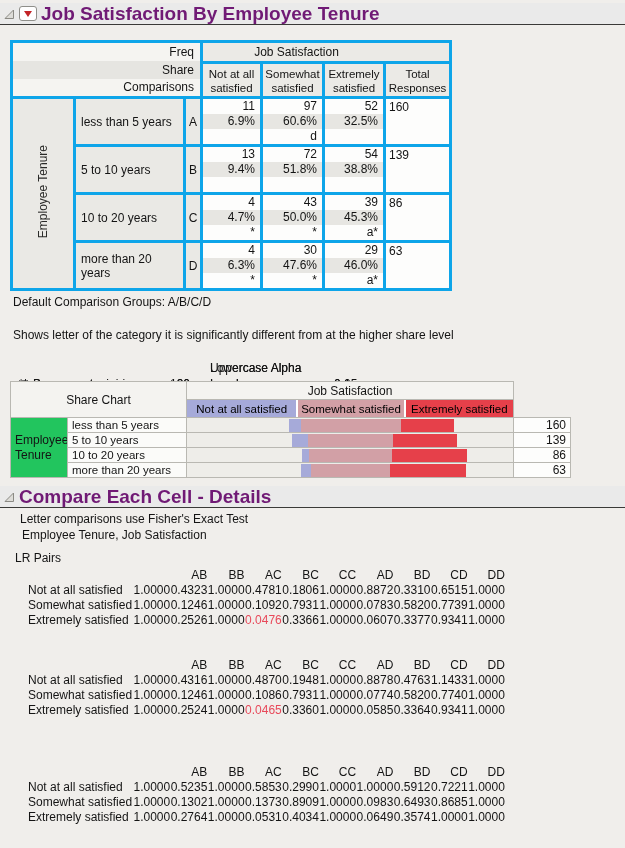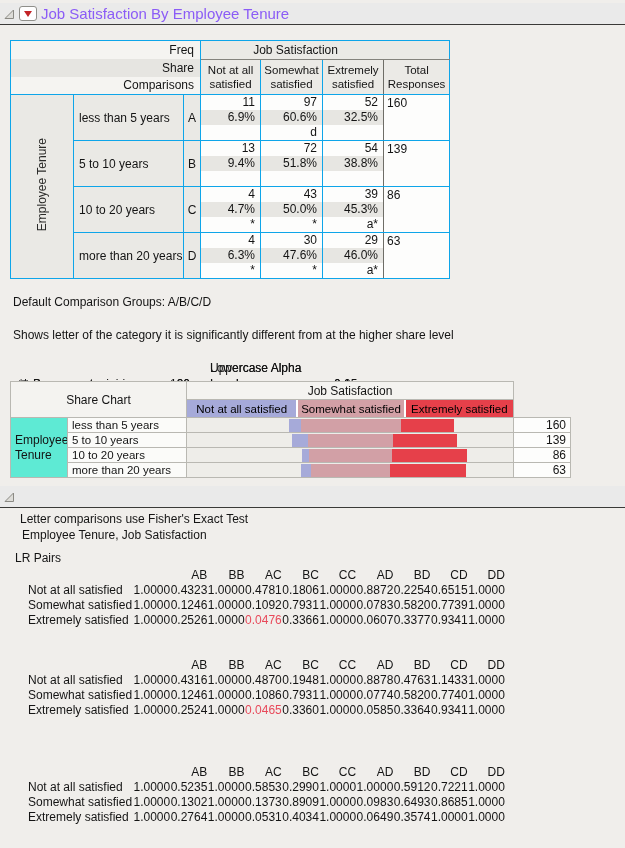--- a/index.html
+++ b/index.html
@@ -1,27 +1,27 @@
 <!DOCTYPE html>
 <html><head>
 <meta charset="utf-8">
 <style>
   *{margin:0;padding:0;box-sizing:border-box}
   html,body{width:625px;height:848px}
   body{background:#f0eeeb;font-family:"Liberation Sans",sans-serif;font-size:12px;color:#141414;position:relative;overflow:hidden}
   .obar{position:absolute;left:0;width:625px;height:22px;background:#eaeaea;border-bottom:1px solid #3a3a38;display:flex;align-items:center;padding-left:3px}
-  .obar .title{font-weight:normal;font-size:15px;color:#8b5cf6;margin-left:4px}
+  .obar .title{font-weight:bold;font-size:19px;color:#701a75;margin-left:4px}
   .disc{flex:0 0 auto}
   .menubtn{width:18px;height:15px;border:1px solid #8f8f8a;border-radius:3px;background:#fff;display:flex;align-items:center;justify-content:center;margin-left:4px}
   .menubtn .tri{width:0;height:0;border-left:4px solid transparent;border-right:4px solid transparent;border-top:6px solid #c32427}
 
   
   table{border-collapse:collapse;table-layout:fixed}
   #freq-table{position:absolute;left:10px;top:40px;width:439px}
-  #freq-table td{padding:0;border:1px solid #0ea5e9;vertical-align:top;overflow:hidden}
+  #freq-table td{padding:0;border:3px solid #0ea5e9;vertical-align:top;overflow:hidden}
   #freq-table .corner{background:#f5f4f1;vertical-align:middle}
   .cline{height:17px;line-height:17px;text-align:right;padding-right:6px}
   .cline.stripe{background:#e6e5e1;height:18px;line-height:18px}
   #freq-table .banner{background:#ebeae6;text-align:center;height:18px;line-height:18px;vertical-align:middle;border-bottom:1px solid #84837d;padding-right:59px}
   #freq-table .subhead{background:#ebeae6;text-align:center;font-size:11.5px;line-height:14px;padding-top:3px;height:35px}
   #freq-table .vlabel{background:#eae9e5;vertical-align:middle;text-align:center}
   .vert{writing-mode:vertical-rl;transform:rotate(180deg);white-space:nowrap;font-size:12px;color:#2a2a28}
   #freq-table .cat{background:#eae9e5;vertical-align:middle;padding-left:5px}
   #freq-table .letter{background:#eae9e5;vertical-align:middle;text-align:center}
   #freq-table .datacell{background:#fdfdfc}
@@ -43,21 +43,21 @@
 
   
   #share-table{position:absolute;left:10px;top:381px;width:560px}
   #share-table td{padding:0;border:1px solid #b9b8b2;overflow:hidden}
   #share-table .sc-title{background:#f4f3f0;text-align:center;vertical-align:middle}
   #share-table .sc-banner{background:#f4f3f0;text-align:center;height:18px;vertical-align:middle}
   #share-table .sc-empty{border:none;background:transparent}
   #share-table .sc-legendcell{background:#fff;height:18px}
   .legendstrip{display:flex;gap:2px;height:100%}
   .lcell{height:100%;display:flex;align-items:center;justify-content:center;font-size:11.5px;color:#000;white-space:nowrap}
-  #share-table .sc-group{background:#5eead4;vertical-align:middle;padding-left:4px;line-height:15px}
+  #share-table .sc-group{background:#22c55e;vertical-align:middle;padding-left:4px;line-height:15px}
   #share-table .sc-cat{background:#fbfbf9;padding-left:4px;height:15px;line-height:14px;font-size:11.5px;vertical-align:middle}
   #share-table .sc-bars{background:#eeede9;position:relative}
   .seg{position:absolute;top:1px;height:13px}
   #share-table .sc-count{background:#fdfdfc;text-align:right;padding-right:4px;height:15px;line-height:14px;vertical-align:middle}
   #share-table tr.srow{height:15px}
 
   
   .pairs{position:absolute;left:15px}
   .pairs-title{height:15px;line-height:15px;margin-bottom:2px}
   .prow{height:15px;line-height:15px;white-space:nowrap}
@@ -260,28 +260,29 @@
         </td>
         <td class="sc-count">63</td>
       </tr>
     </tbody>
 </table>
 
 <div class="obar" style="top:486px">
   <svg class="disc" width="12" height="12">
     <polygon points="2,10.5 10.5,2 10.5,10.5" fill="#dddcd8" stroke="#8b8a84" stroke-width="1"></polygon>
   </svg>
+  <span class="title">Compare Each Cell - Details</span>
 </div>
 <div class="txt" style="left:20px;top:512px">Letter comparisons use Fisher's Exact Test</div>
 <div class="txt" style="left:22px;top:528px">Employee Tenure, Job Satisfaction</div>
 
 <div class="pairs pairs-0">
     <div class="pairs-title">LR Pairs</div>
     <div class="prow"><span class="plabel">&nbsp;</span><span class="pval">&nbsp;</span><span class="pval">AB</span><span class="pval">BB</span><span class="pval">AC</span><span class="pval">BC</span><span class="pval">CC</span><span class="pval">AD</span><span class="pval">BD</span><span class="pval">CD</span><span class="pval">DD</span></div>
-    <div class="prow"><span class="plabel">Not at all satisfied</span><span class="pval">1.0000</span><span class="pval">0.4323</span><span class="pval">1.0000</span><span class="pval">0.4781</span><span class="pval">0.1806</span><span class="pval">1.0000</span><span class="pval">0.8872</span><span class="pval">0.2254</span><span class="pval">0.6515</span><span class="pval">1.0000</span></div>
+    <div class="prow"><span class="plabel">Not at all satisfied</span><span class="pval">1.0000</span><span class="pval">0.4323</span><span class="pval">1.0000</span><span class="pval">0.4781</span><span class="pval">0.1806</span><span class="pval">1.0000</span><span class="pval">0.8872</span><span class="pval">0.3310</span><span class="pval">0.6515</span><span class="pval">1.0000</span></div>
     <div class="prow"><span class="plabel">Somewhat satisfied</span><span class="pval">1.0000</span><span class="pval">0.1246</span><span class="pval">1.0000</span><span class="pval">0.1092</span><span class="pval">0.7931</span><span class="pval">1.0000</span><span class="pval">0.0783</span><span class="pval">0.5820</span><span class="pval">0.7739</span><span class="pval">1.0000</span></div>
     <div class="prow"><span class="plabel">Extremely satisfied</span><span class="pval">1.0000</span><span class="pval">0.2526</span><span class="pval">1.0000</span><span class="pval" style="color: rgb(232, 73, 90);">0.0476</span><span class="pval">0.3366</span><span class="pval">1.0000</span><span class="pval">0.0607</span><span class="pval">0.3377</span><span class="pval">0.9341</span><span class="pval">1.0000</span></div>
   </div>
 <div class="pairs pairs-1">
     <div class="prow"><span class="plabel">&nbsp;</span><span class="pval">&nbsp;</span><span class="pval">AB</span><span class="pval">BB</span><span class="pval">AC</span><span class="pval">BC</span><span class="pval">CC</span><span class="pval">AD</span><span class="pval">BD</span><span class="pval">CD</span><span class="pval">DD</span></div>
     <div class="prow"><span class="plabel">Not at all satisfied</span><span class="pval">1.0000</span><span class="pval">0.4316</span><span class="pval">1.0000</span><span class="pval">0.4870</span><span class="pval">0.1948</span><span class="pval">1.0000</span><span class="pval">0.8878</span><span class="pval">0.4763</span><span class="pval">1.1433</span><span class="pval">1.0000</span></div>
     <div class="prow"><span class="plabel">Somewhat satisfied</span><span class="pval">1.0000</span><span class="pval">0.1246</span><span class="pval">1.0000</span><span class="pval">0.1086</span><span class="pval">0.7931</span><span class="pval">1.0000</span><span class="pval">0.0774</span><span class="pval">0.5820</span><span class="pval">0.7740</span><span class="pval">1.0000</span></div>
     <div class="prow"><span class="plabel">Extremely satisfied</span><span class="pval">1.0000</span><span class="pval">0.2524</span><span class="pval">1.0000</span><span class="pval" style="color: rgb(232, 73, 90);">0.0465</span><span class="pval">0.3360</span><span class="pval">1.0000</span><span class="pval">0.0585</span><span class="pval">0.3364</span><span class="pval">0.9341</span><span class="pval">1.0000</span></div>
   </div>
 <div class="pairs pairs-2">

